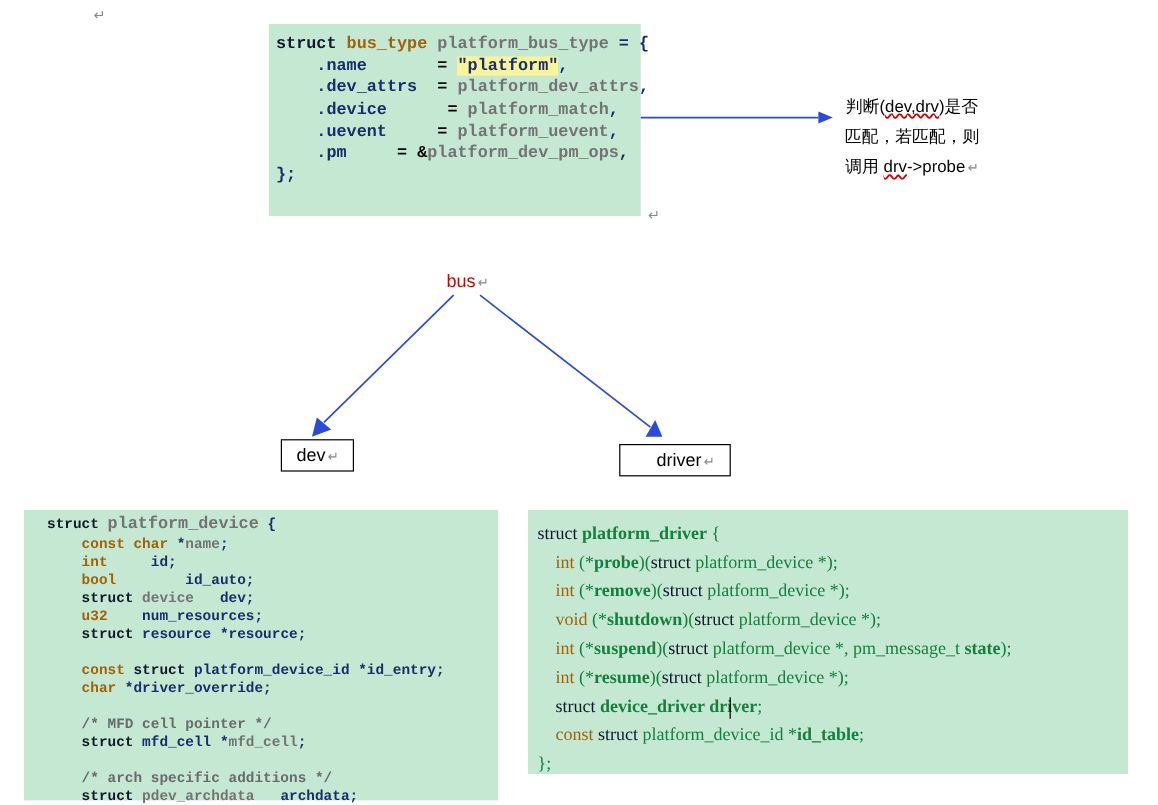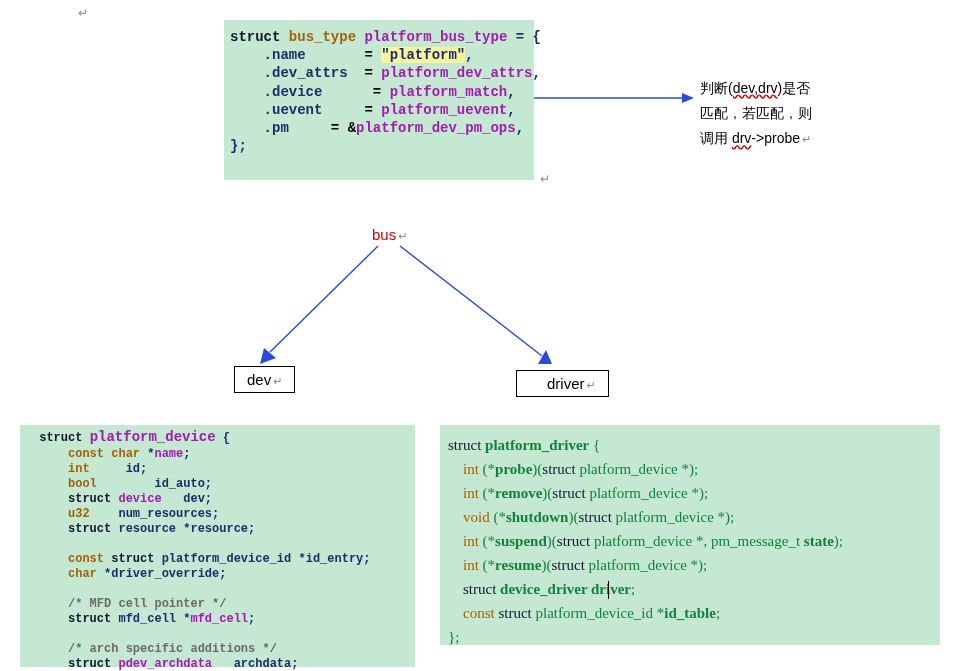--- a/index.html
+++ b/index.html
@@ -49,34 +49,35 @@
     top: 425px;
     width: 500px;
     height: 220px;
     font-family: Georgia, "Times New Roman", serif;
     font-size: 15px;
     padding: 8px 8px;
     line-height: 1.6;
   }
   .kw-red { color: #0f172a; }
   .kw-teal { color: #a16207; }
-  .kw-navy { color: #a21caf; }
+  .kw-navy { color: #737373; }
   .kw-str { color: #1a2d6b; background: #f8f49c; }
   .kw-punct { color: #1a2d6b; }
   .cmt { color: #6a6a6a; }
   .kw-black { color: #15803d; }
 
   .annotation {
     position: absolute;
-    left: 700px;
+    left: 680px;
     top: 76px;
     width: 160px;
     font-size: 14px;
     color: #000;
     line-height: 1.8;
+    text-align: center;
   }
   .annotation .underlined { text-decoration: underline wavy #c00; }
 
   .label-bus {
     position: absolute;
     left: 372px;
     top: 226px;
     color: #c00;
     font-size: 15px;
   }

